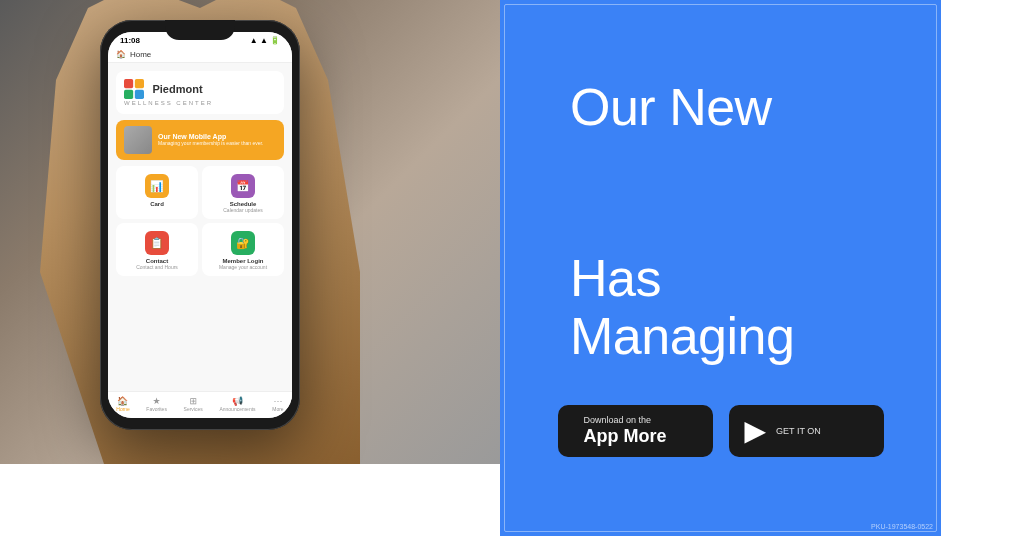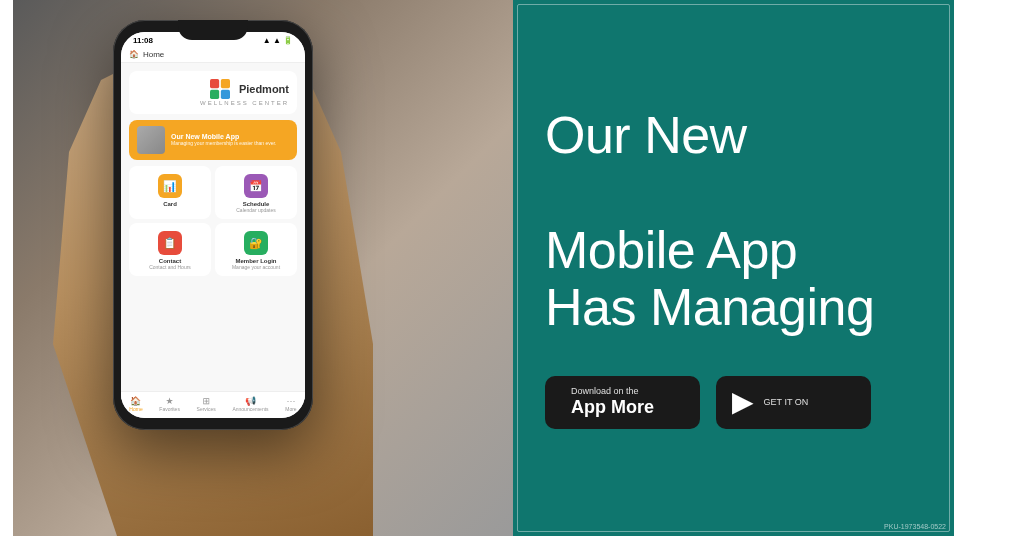--- a/index.html
+++ b/index.html
@@ -6,25 +6,24 @@
     body {
       width: 1024px;
       height: 536px;
       overflow: hidden;
       font-family: -apple-system, BlinkMacSystemFont, 'Segoe UI', Arial, sans-serif;
       display: flex;
     }
 
     .left-panel {
       width: 500px;
-      height: 536px;
+      height: 464px;
       position: relative;
       background: #4c1d95;
       overflow: hidden;
-      margin-left: 13px;
     }
 
     .bg-photo {
       width: 100%;
       height: 100%;
       background: linear-gradient(135deg, #5a5a5a 0%, #8a7a6a 30%, #b8a898 60%, #9a9a9a 100%);
       position: absolute;
       top: 0; left: 0;
     }
 
@@ -108,21 +107,21 @@
     .phone-content {
       padding: 8px;
       background: #f8f8f8;
       height: calc(100% - 50px);
     }
 
     .phone-logo-area {
       background: white;
       border-radius: 8px;
       padding: 8px;
-      text-align: right;
+      text-align: left;
       margin-bottom: 6px;
     }
 
     .logo-icon {
       display: inline-block;
       width: 20px;
       height: 20px;
       margin-right: 4px;
       vertical-align: middle;
     }
@@ -223,40 +222,41 @@
       font-size: 5px;
       color: #999;
     }
 
     .bottom-nav-item.active { color: #F5A623; }
     .bottom-nav-icon { font-size: 9px; display: block; }
 
     .right-panel {
       width: 441px;
       height: 536px;
-      background: #0f766e;
+      background: #3b82f6;
       display: flex;
       flex-direction: column;
       justify-content: center;
-      padding: 40px 32px;
+      padding: 40px 70px;
       position: relative;
     }
 
     .headline {
       font-size: 52px;
       font-weight: 300;
       color: white;
       line-height: 1.1;
       margin-bottom: 40px;
       letter-spacing: -0.5px;
     }
 
     .store-buttons {
       display: flex;
       gap: 16px;
+      justify-content: center;
     }
 
     .store-btn {
       background: #1a1a1a;
       color: white;
       border-radius: 10px;
       padding: 10px 16px;
       display: flex;
       align-items: center;
       gap: 10px;
@@ -388,21 +388,21 @@
     </div>
   </div>
 </div>
 
 <div class="right-panel">
   <div class="border-frame"></div>
 
   <h1 class="headline">
     <span>Our New</span><br>
     <br>
-    <span>Mobile App</span><br>
+    <br>
     <span>Has Managing</span>
   </h1>
 
   <div class="store-buttons">
 
     <a class="store-btn" href="#">
       <span class="store-btn-icon"></span>
       <div class="store-btn-text">
         <span class="store-btn-small">Download on the</span>
         <span class="store-btn-large">App More</span>

